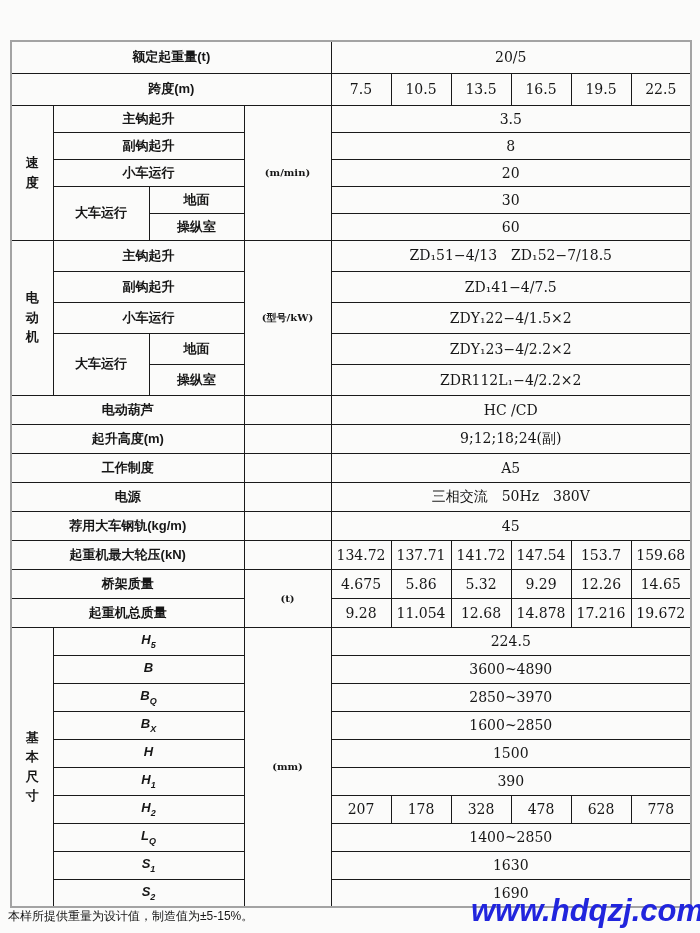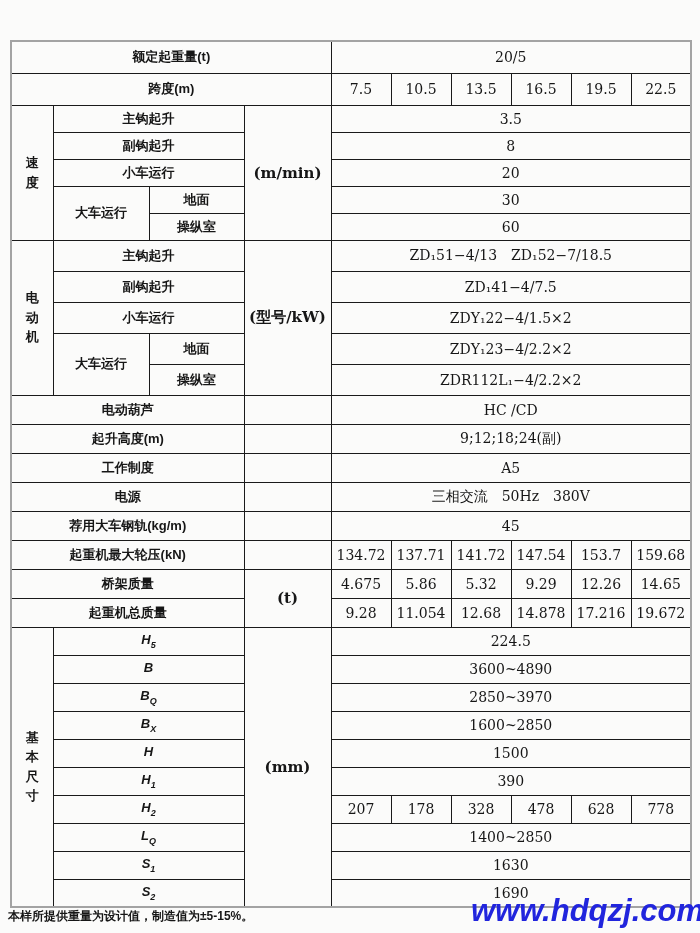--- a/index.html
+++ b/index.html
@@ -7,28 +7,28 @@
        font-family:"Liberation Sans", sans-serif;color:#161616;}
   .page{position:absolute;inset:0;}
   .title{position:absolute;top:6px;left:0;width:100%;text-align:center;
          font-size:16px;font-weight:bold;letter-spacing:2px;}
   table.spec{position:absolute;left:10px;top:40px;border-collapse:collapse;
              table-layout:fixed;width:680px;border:2px solid #a3a3a3;}
   td{border:1px solid #1a1a1a;padding:0 2px;text-align:center;vertical-align:middle;
      overflow:hidden;}
   .lbl{font-weight:bold;font-size:13px;}
   .val{font-family:"DejaVu Serif", serif;font-size:14px;white-space:pre;}
-  .unit{font-family:"DejaVu Serif", serif;font-size:15px;font-weight:bold;}
+  .unit{font-family:"DejaVu Serif", serif;font-size:10px;font-weight:bold;}
   .vsec{font-weight:bold;font-size:13px;padding:4px;}
   .vsec span{display:inline-block;width:1.1em;word-break:break-all;line-height:1.5;}
   .dim{font-family:Liberation Sans, sans-serif;font-style:italic;font-weight:bold;font-size:13px;margin-left:20px;}
   .dim sub{font-size:9px;font-style:italic;}
   tr.h32{height:32px;} tr.h27{height:27px;} tr.h31{height:31px;}
   tr.h29{height:29px;} tr.h285{height:28px;}
-  .footnote{position:absolute;left:8px;top:908px;font-size:12px;font-weight:bold;}
+  .footnote{position:absolute;left:8px;top:908px;font-size:12px;font-weight:normal;}
   .watermark{position:absolute;right:-4px;top:893px;font-size:31px;font-weight:bold;
              font-style:italic;letter-spacing:0px;}
 </style>
 </head>
 <body>
 
 <div class="page">
 
 
   <table class="spec">

